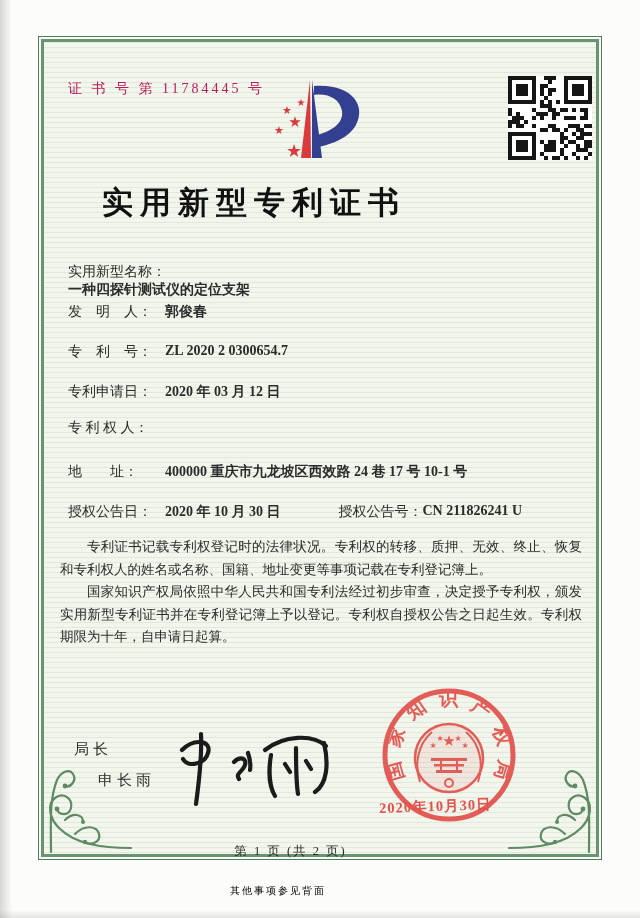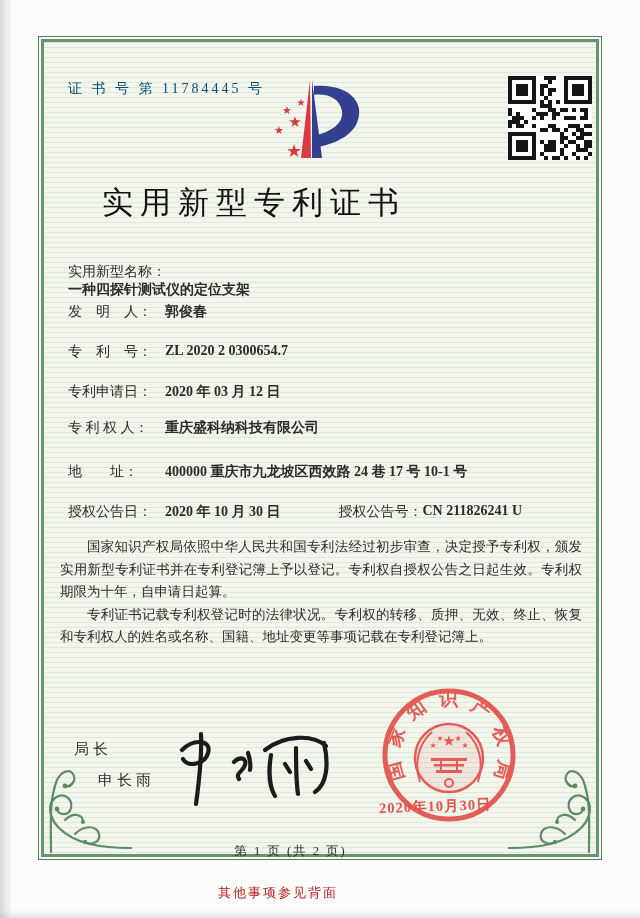--- a/index.html
+++ b/index.html
@@ -26,26 +26,26 @@
   .frame-inner{
     width:100%;height:100%;box-sizing:border-box;
     border:3px solid #6a9470;
     background:
       repeating-linear-gradient(180deg,
         rgba(106,148,112,0.14) 0px, rgba(106,148,112,0.14) 1px,
         rgba(255,255,255,0) 1px, rgba(255,255,255,0) 5px),
       #f3f6ec;
   }
   .abs{position:absolute;}
-  .cert-no{left:68px;top:80px;font-size:14px;letter-spacing:3px;color:#0c4a6e;}
+  .cert-no{left:68px;top:80px;font-size:14px;letter-spacing:3px;color:#be185d;}
   .logo{left:253px;top:74px;width:132px;height:102px;}
   .qr{left:508px;top:76px;width:84px;height:84px;background:#fff;}
   .title{
     left:0;top:182px;width:508px;text-align:center;
-    font-size:31px;font-weight:400;letter-spacing:7px;color:#111;
+    font-size:31px;font-weight:700;letter-spacing:7px;color:#111;
   }
   .field-row{position:absolute;left:68px;font-size:14px;white-space:pre;display:flex;}
   .field-label{display:inline-block;width:97px;white-space:pre;}
   .field-value{white-space:pre;font-weight:bold;}
   .row-0{top:263px;flex-direction:column;} .row-1{top:303px;} .row-2{top:343px;justify-content:center;}
   .row-3{top:383px;} .row-4{top:419px;align-items:flex-end;} .row-5{top:463px;}
   .row-grant{top:503px;}
   .grant-pair2{margin-left:58px;display:flex;}
   .grant-pair2 .field-label{width:auto;margin-right:0;}
   .paragraphs{left:60px;top:536px;width:522px;font-size:13.5px;line-height:22.5px;
@@ -55,21 +55,21 @@
   .director-name{left:74px;top:771px;font-size:15px;letter-spacing:4px;padding-left:24px;}
   .signature{left:168px;top:726px;width:185px;height:88px;}
   .seal{left:374px;top:684px;width:150px;height:150px;opacity:0.92;}
   .seal-date{
     left:379px;top:797px;font-size:14.5px;letter-spacing:1px;color:#e2514c;
     font-weight:700;transform:rotate(-2deg);
   }
   .page-indicator{left:0;top:843px;width:581px;text-align:center;
     font-size:12.5px;letter-spacing:2px;}
   .footer-note{left:0;top:884px;width:556px;text-align:center;
-    font-size:13px;letter-spacing:2px;color:#b91c1c;}
+    font-size:10px;letter-spacing:2px;color:#000000;}
   .ornament{width:92px;height:92px;}
   .ornament-bl{left:41px;top:764px;}
   .ornament-br{left:507px;top:764px;transform:scaleX(-1);}
 </style>
 </head>
 <body>
 
 <div class="scan-shadow-left"></div>
 <div class="scan-shadow-bottom"></div>
 
@@ -256,38 +256,37 @@
 <div class="abs field-row row-2">
   <span class="field-label">专　利　号：</span>
   <span class="field-value">ZL 2020 2 0300654.7</span>
 </div>
 <div class="abs field-row row-3">
   <span class="field-label">专利申请日：</span>
   <span class="field-value">2020 年 03 月 12 日</span>
 </div>
 <div class="abs field-row row-4">
   <span class="field-label">专 利 权 人：</span>
-  <span class="field-value">重庆盛科纳科技有限公司</span>
 </div>
 <div class="abs field-row row-5">
   <span class="field-label">地　　址：</span>
   <span class="field-value">400000 重庆市九龙坡区西效路 24 巷 17 号 10-1 号</span>
 </div>
 <div class="abs field-row row-grant">
   <span class="field-label">授权公告日：</span>
   <span class="field-value">2020 年 10 月 30 日</span>
   <span class="grant-pair2">
     <span class="field-label">授权公告号：</span>
     <span class="field-value">CN 211826241 U</span>
   </span>
 </div>
 
 <div class="abs paragraphs">
+  <p>专利证书记载专利权登记时的法律状况。专利权的转移、质押、无效、终止、恢复和专利权人的姓名或名称、国籍、地址变更等事项记载在专利登记簿上。</p>
   <p>国家知识产权局依照中华人民共和国专利法经过初步审查，决定授予专利权，颁发实用新型专利证书并在专利登记簿上予以登记。专利权自授权公告之日起生效。专利权期限为十年，自申请日起算。</p>
-  <p>专利证书记载专利权登记时的法律状况。专利权的转移、质押、无效、终止、恢复和专利权人的姓名或名称、国籍、地址变更等事项记载在专利登记簿上。</p>
 </div>
 
 <div class="abs director-title">局长</div>
 <div class="abs director-name">申长雨</div>
 
 <svg class="abs signature" viewBox="0 0 185 88">
   <g fill="none" stroke="#1b1b1b" stroke-width="4.2" stroke-linecap="round" stroke-linejoin="round">
     <path d="M33,8 C34,28 31,56 28,78"></path>
     <path d="M14,24 C26,12 44,14 40,27 C37,38 20,42 15,33"></path>
     <path d="M66,36 C72,30 79,32 77,39 C75,46 67,47 71,53"></path>

